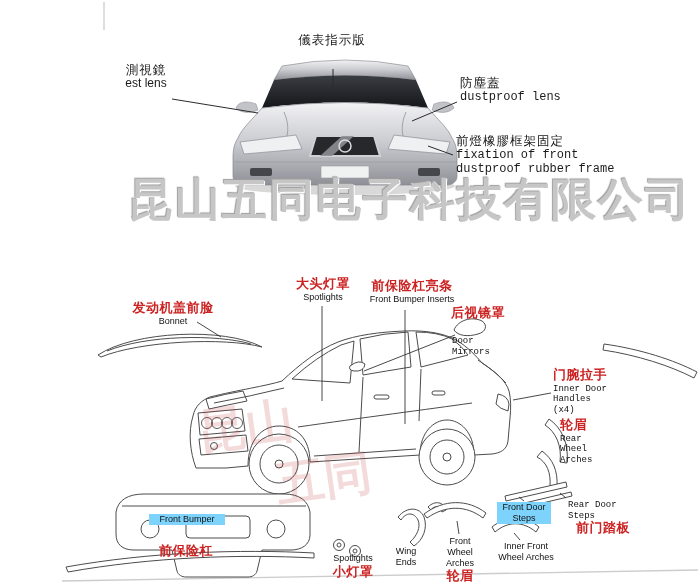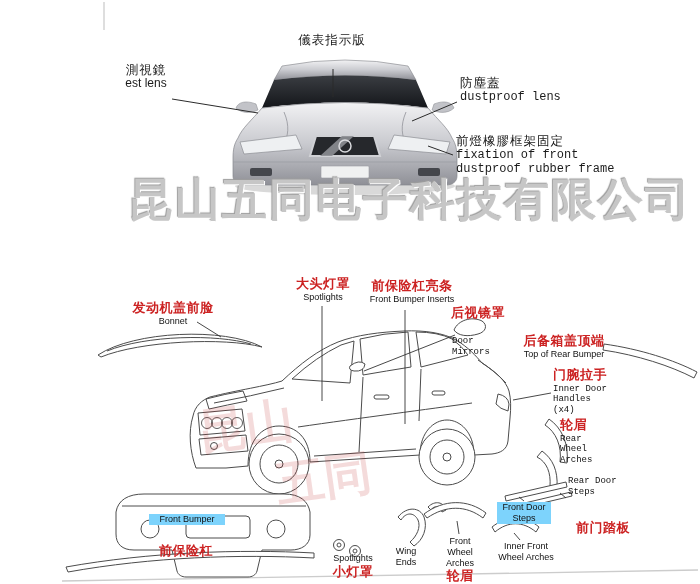--- a/index.html
+++ b/index.html
@@ -169,33 +169,29 @@
   <div class="lbl" style="left:291px;top:276px;width:64px">
     <div class="bl-zh">大头灯罩</div>
     <div class="bl-en">Spotlights</div>
   </div>
   <div class="lbl" style="left:366px;top:278px;width:92px">
     <div class="bl-zh">前保险杠亮条</div>
     <div class="bl-en">Front Bumper Inserts</div>
   </div>
   <div class="lbl bl-zh" style="left:447px;top:305px;width:62px">后视镜罩</div>
   <div class="lbl bl-en left" style="left:452px;top:336px;width:50px">Door Mirrors</div>
-  <div class="lbl" style="left:514px;top:333px;width:100px">
-    <div class="bl-zh">后备箱盖顶端</div>
-    <div class="bl-en">Top of Rear Bumper</div>
-  </div>
   <div class="lbl left" style="left:553px;top:368px;width:60px">
     <div class="bl-zh">门腕拉手</div>
     <div class="bl-en">Inner Door Handles (x4)</div>
   </div>
   <div class="lbl left" style="left:560px;top:418px;width:48px">
     <div class="bl-zh">轮眉</div>
     <div class="bl-en">Rear Wheel Arches</div>
   </div>
-  <div class="lbl bl-en left" style="left:568px;top:476px;width:56px">Rear Door Steps</div>
+  <div class="lbl bl-en left" style="left:568px;top:500px;width:56px">Rear Door Steps</div>
   <div class="lbl bl-en onart" style="left:497px;top:502px;width:54px">Front Door Steps</div>
   <div class="lbl bl-zh left" style="left:576px;top:521px;width:60px">前门踏板</div>
   <div class="lbl bl-en onart" style="left:149px;top:514px;width:76px">Front Bumper</div>
   <div class="lbl bl-zh" style="left:144px;top:543px;width:84px">前保险杠</div>
   <div class="lbl" style="left:324px;top:553px;width:58px">
     <div class="bl-en">Spotlights</div>
     <div class="bl-zh">小灯罩</div>
   </div>
   <div class="lbl bl-en" style="left:387px;top:546px;width:38px">Wing Ends</div>
   <div class="lbl" style="left:436px;top:536px;width:48px">

